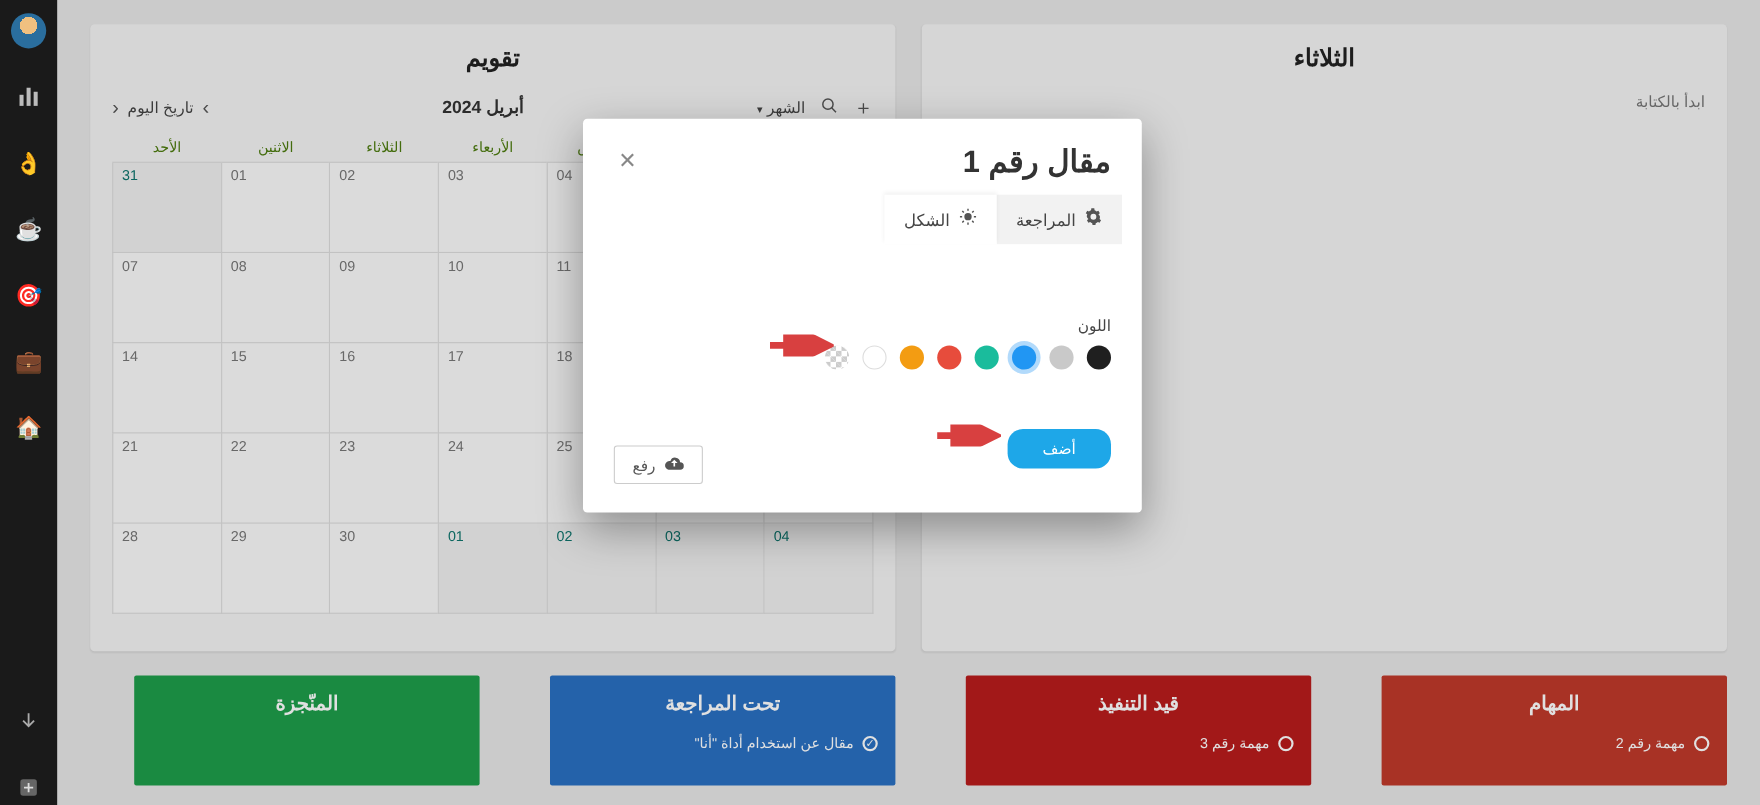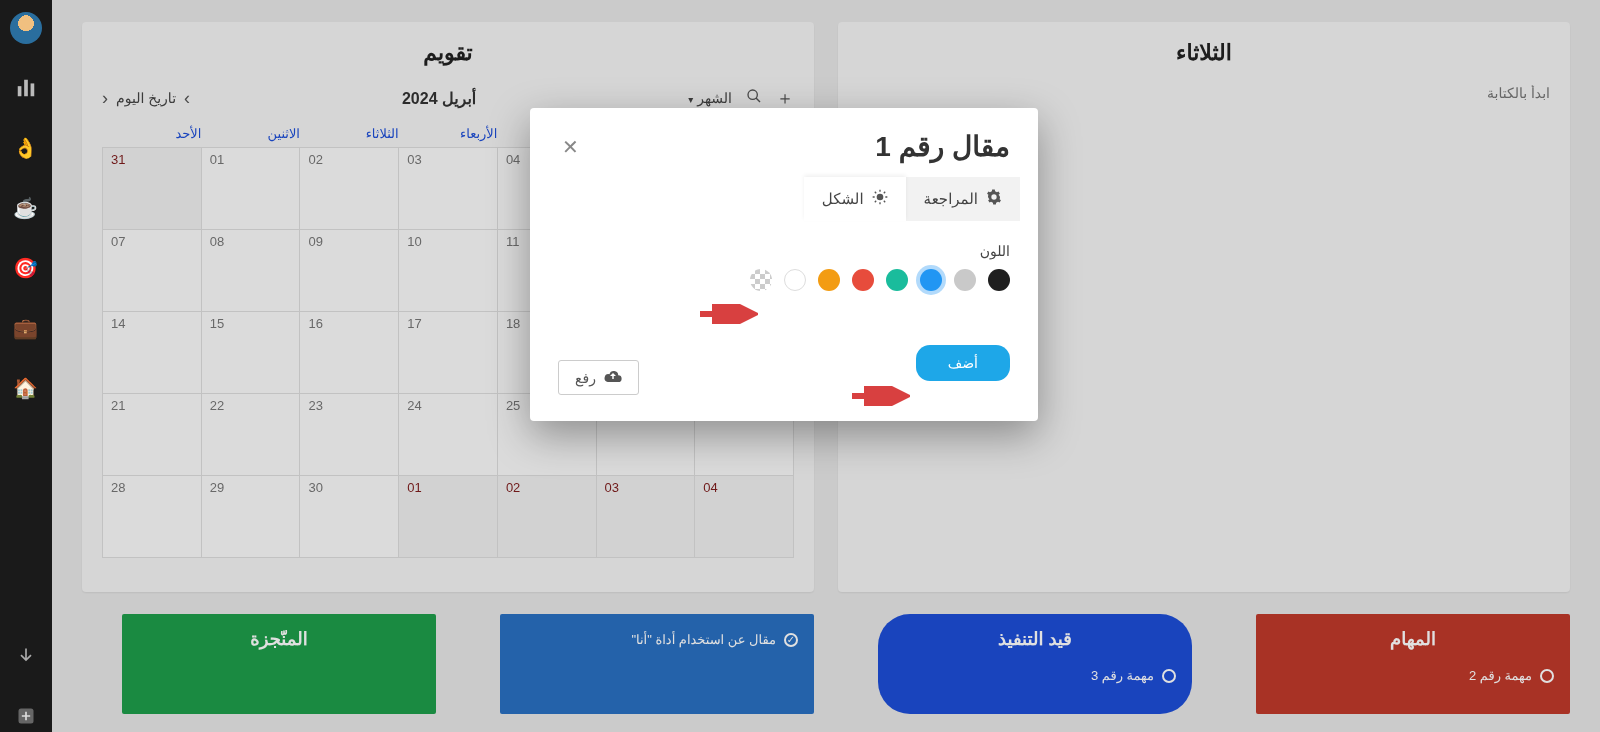--- a/index.html
+++ b/index.html
@@ -92,37 +92,38 @@
 }
 .cal-toolbar-right { display: flex; align-items: center; gap: 14px; }
 .cal-toolbar-left { display: flex; align-items: center; gap: 8px; }
 .cal-icon { cursor: pointer; color: #555; font-size: 18px; }
 .cal-month-label { font-size: 16px; font-weight: 600; color: #333; }
 .calendar-table {
   width: 100%;
   border-collapse: collapse;
 }
 .calendar-table thead td {
+  text-align: center;
   font-size: 13px;
-  color: #1d4ed8;
+  color: #4d7c0f;
   padding: 6px 0;
   border-bottom: 1px solid #ddd;
 }
 .calendar-table tbody td {
   border: 1px solid #ddd;
   height: 82px;
   width: 14.28%;
   vertical-align: top;
   text-align: left;
   padding: 4px 8px;
   font-size: 13px;
   color: #777;
   background: #fafafa;
 }
-.calendar-table tbody td.other { color: #7f1d1d; background: #f0f0f0; }
+.calendar-table tbody td.other { color: #0f766e; background: #f0f0f0; }
 .boards-row {
   display: flex;
   gap: 24px;
   margin-top: 22px;
 }
 .board {
   flex: 1;
   border-radius: 2px;
   color: #fff;
   padding: 14px 16px 10px;
@@ -144,21 +145,21 @@
 }
 .board-item .radio {
   width: 14px; height: 14px; border: 2px solid currentColor; border-radius: 50%;
   display: inline-block;
 }
 .board-item .check {
   width: 14px; height: 14px; border: 2px solid currentColor; border-radius: 50%;
   display: inline-flex; align-items: center; justify-content: center; font-size: 10px;
 }
 .b-tasks { background: #c0392b; }
-.b-progress { background: #1d4ed8; border-radius: 32px; }
+.b-progress { background: #b91c1c; }
 .b-review { background: #2a70c2; }
 .b-done { background: #1e9e4a; }
 
 
 .dim {
   position: absolute;
   inset: 0;
   background: rgba(0,0,0,0.12);
 }
 
@@ -208,20 +209,21 @@
 .modal-tab.active { background: #fff; box-shadow: 0 -2px 4px rgba(0,0,0,0.06); }
 .tab-icon { font-size: 16px; color: #555; }
 .modal-body {
   padding: 22px 28px 26px;
 }
 .color-label {
   font-size: 14px;
   color: #444;
   margin-bottom: 10px;
   text-align: right;
+  margin-top: 44px;
 }
 .color-row {
   display: flex;
   gap: 12px;
   align-items: center;
 }
 .color-swatch {
   width: 22px; height: 22px; border-radius: 50%;
   cursor: pointer;
   position: relative;
@@ -407,20 +409,21 @@
         </div>
       </div>
       <div class="board b-progress">
         <div class="board-title">قيد التنفيذ</div>
         <div class="board-item">
           <span class="radio"></span>
           <span>مهمة رقم 3</span>
         </div>
       </div>
       <div class="board b-review">
+        <div class="board-title">تحت المراجعة</div>
         <div class="board-item">
           <span class="check">✓</span>
           <span>مقال عن استخدام أداة "أنا"</span>
         </div>
       </div>
       <div class="board b-done">
         <div class="board-title">المنّجزة</div>
       </div>
     </div>
 

